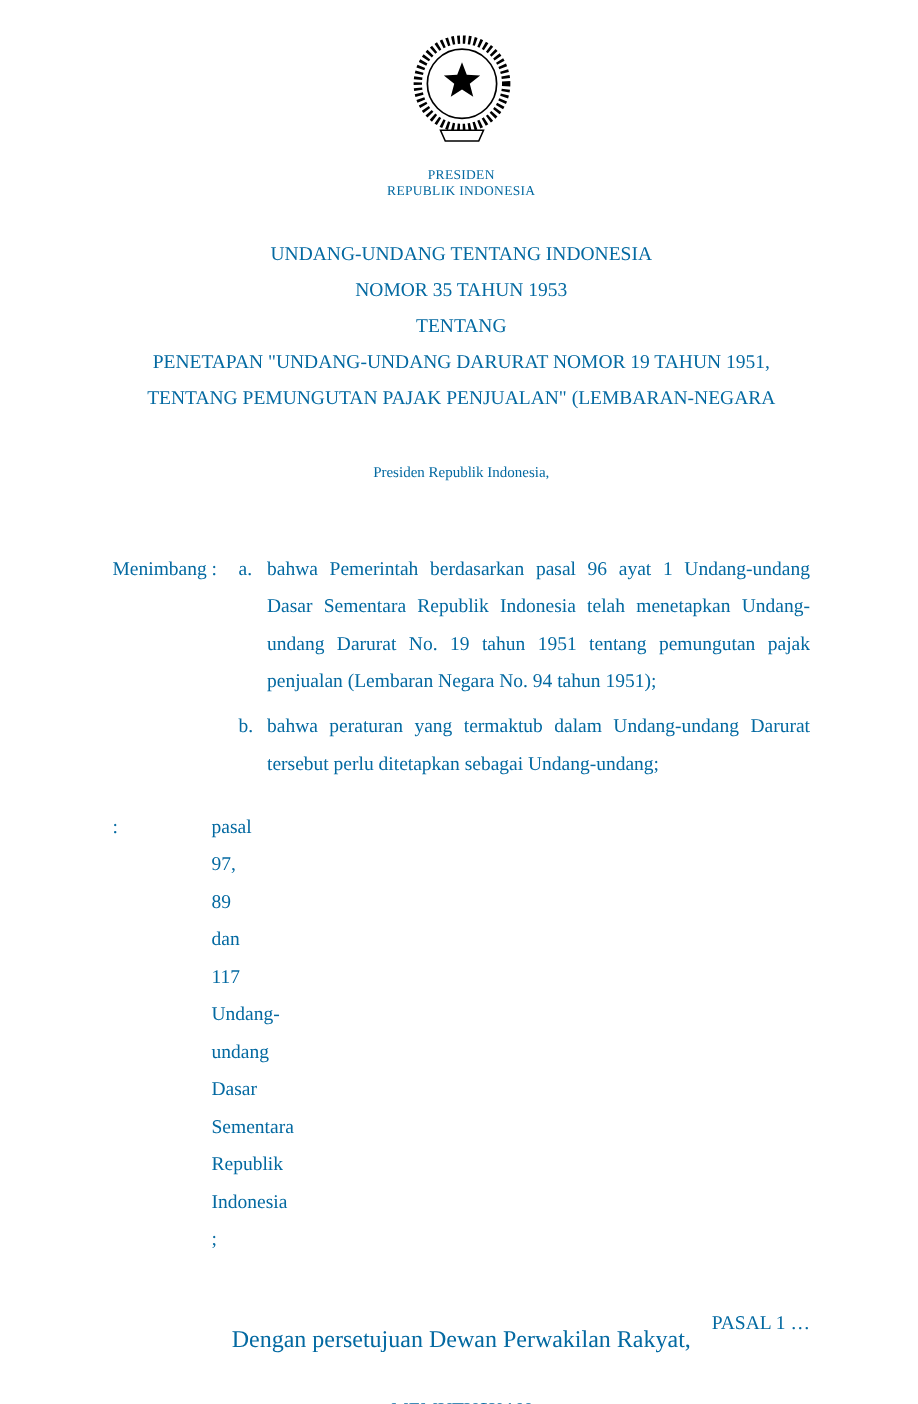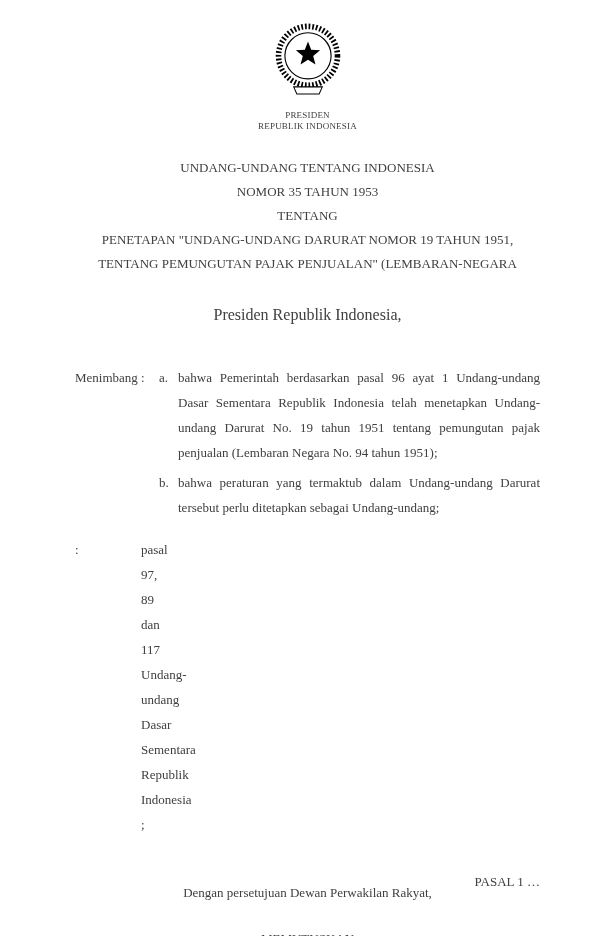--- a/index.html
+++ b/index.html
@@ -3,47 +3,47 @@
 <meta charset="utf-8">
 <style>
   * { margin: 0; padding: 0; box-sizing: border-box; }
   html, body { background: #ffffff; }
   .page {
     position: relative;
     width: 612px;
     height: 936px;
     margin: 0 auto;
     background: #ffffff;
-    color: #404040;
+    color: #0369a1;
     font-family: "Liberation Serif", "DejaVu Serif", serif;
     padding: 20px 72px 0 75px;
     overflow: hidden;
   }
   .seal-wrap { text-align: center; }
   .seal-svg { display: inline-block; }
   .seal-caption { font-size: 9px; line-height: 11px; letter-spacing: 0.2px; }
   .title-block { text-align: center; margin-top: 24px; font-size: 13px; line-height: 24px; }
-  .opening { text-align: center; margin-top: 26px; font-size: 16px; line-height: 25px; }
+  .opening { text-align: center; margin-top: 26px; font-size: 10px; line-height: 25px; }
   .clause {
     display: grid;
     grid-template-columns: 66px 18px 1fr;
     font-size: 13px;
     line-height: 25px;
   }
   .clause-label { text-align: left; }
   .clause-colon { text-align: left; }
   .clause-items .item {
     display: grid;
     grid-template-columns: 19px 1fr;
   }
   .clause-items .item + .item { margin-top: 5px; }
   .just { text-align: justify; }
   .m-menimbang { margin-top: 38px; }
   .m-mengingat { margin-top: 17px; }
-  .agreement { text-align: center; margin-top: 43px; font-size: 13px; line-height: 25px; }
+  .agreement { text-align: center; margin-top: 43px; font-size: 16px; line-height: 25px; }
   .memutuskan { text-align: center; margin-top: 21px; font-size: 13px; line-height: 25px; }
   .m-menetapkan { margin-top: 14px; }
   .footer-line {
     position: absolute;
     right: 72px;
     bottom: 42px;
     font-size: 13px;
     line-height: 25px;
   }
 </style>

